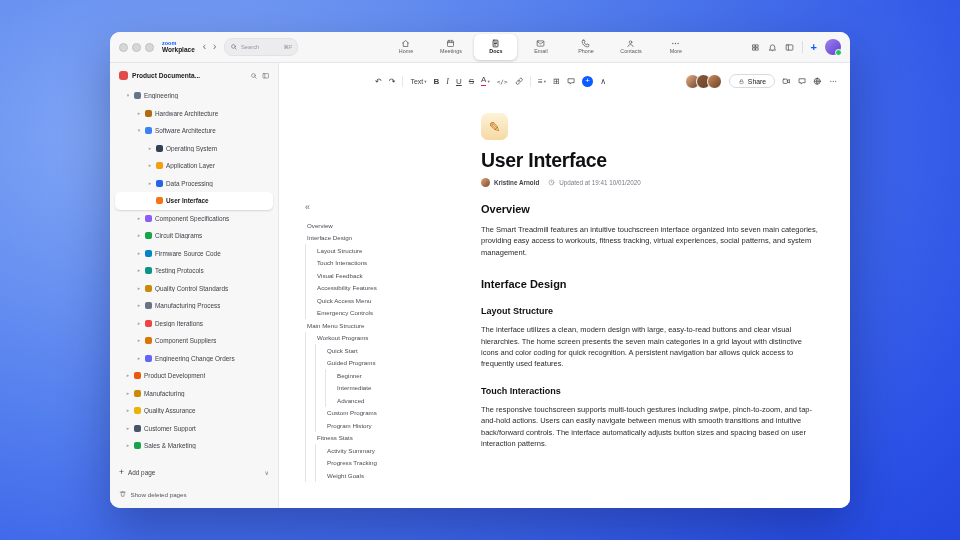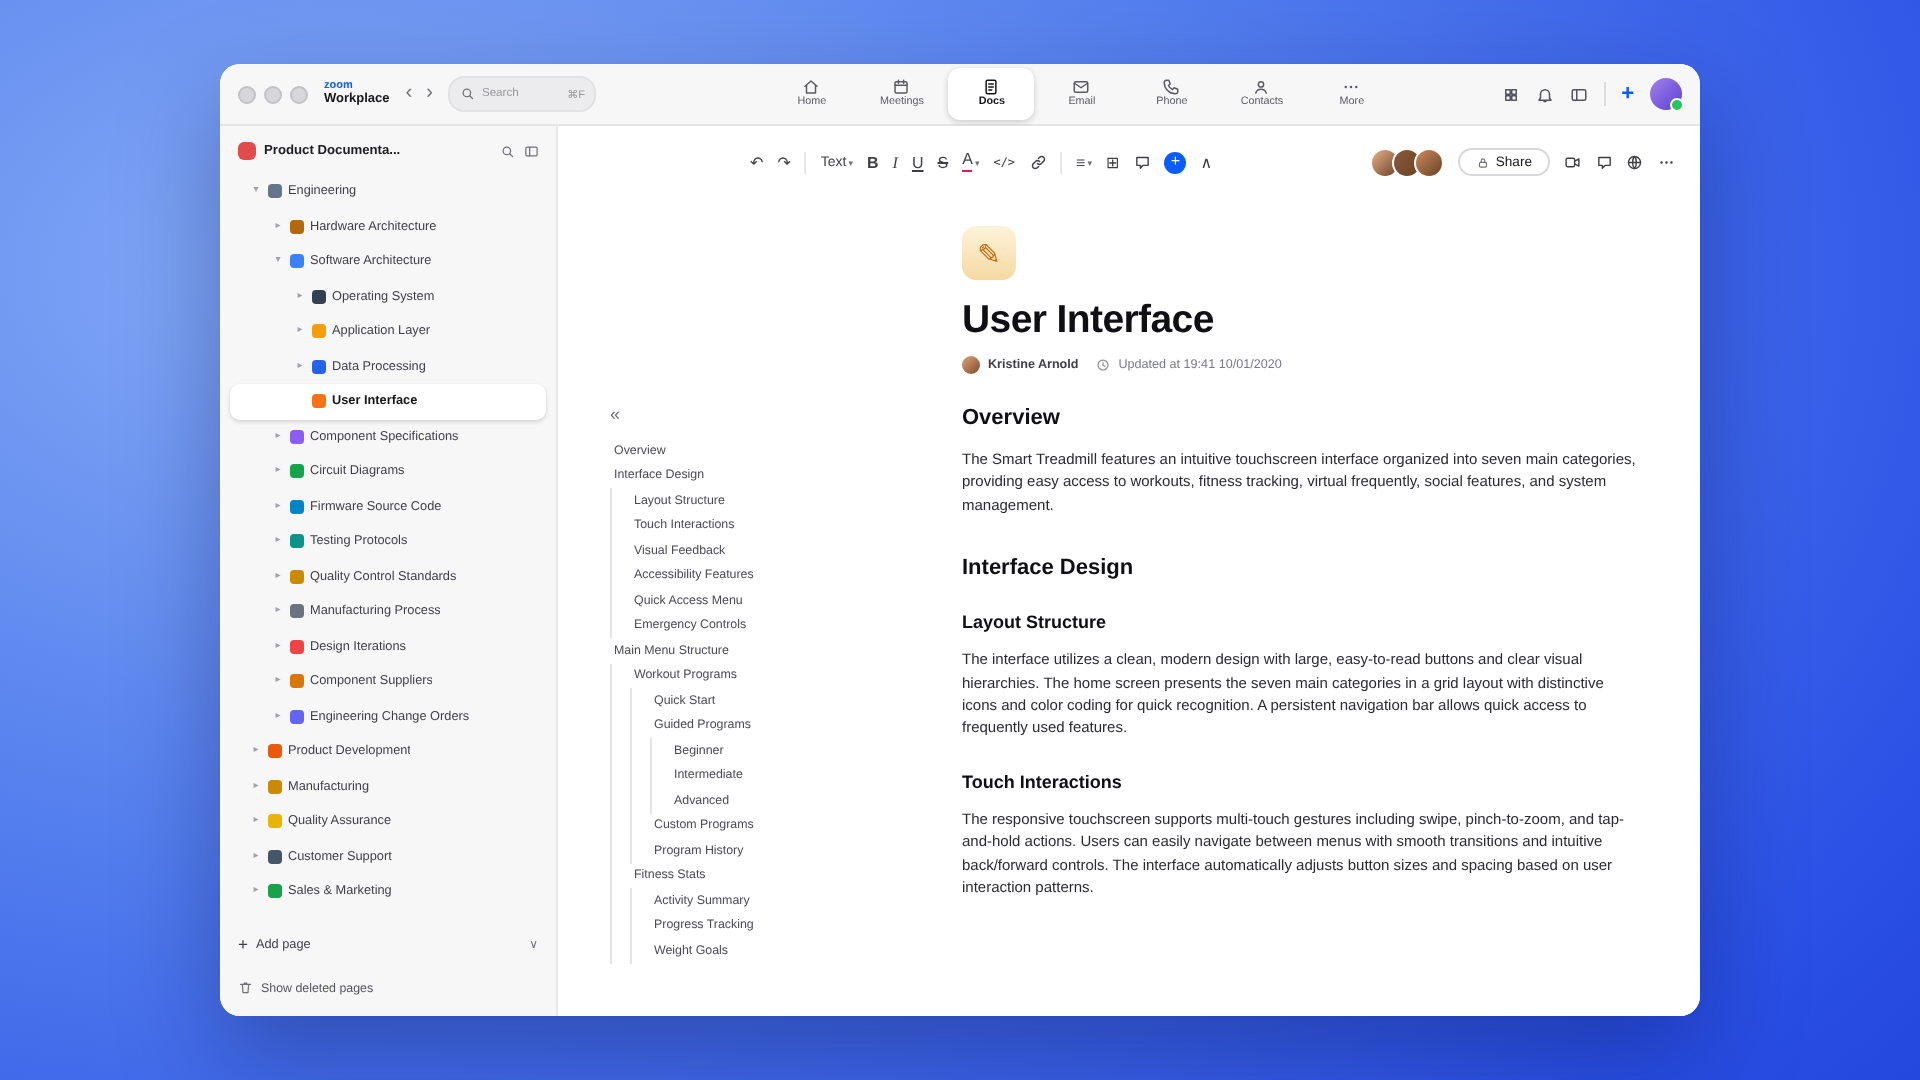--- a/index.html
+++ b/index.html
@@ -586,21 +586,21 @@
               <span class="m-ic">
                   <svg viewBox="0 0 24 24" fill="none" stroke="currentColor" stroke-width="2" stroke-linecap="round" stroke-linejoin="round">
                     <circle cx="12" cy="12" r="8.5"></circle>
                     <path d="M12 7.5v5l3 2"></path>
                   </svg>
                 </span>
               <span class="m-upd">Updated at 19:41 10/01/2020</span>
             </div>
             <div class="sections">
                 <h2>Overview</h2>
-                <p>The Smart Treadmill features an intuitive touchscreen interface organized into seven main categories, providing easy access to workouts, fitness tracking, virtual frequently, social features, and system management.</p>
+                <p>The Smart Treadmill features an intuitive touchscreen interface organized into seven main categories, providing easy access to workouts, fitness tracking, virtual experiences, social patterns, and system management.</p>
                 <h2>Interface Design</h2>
                 <h3>Layout Structure</h3>
                 <p>The interface utilizes a clean, modern design with large, easy-to-read buttons and clear visual hierarchies. The home screen presents the seven main categories in a grid layout with distinctive icons and color coding for quick recognition. A persistent navigation bar allows quick access to frequently used features.</p>
                 <h3>Touch Interactions</h3>
                 <p>The responsive touchscreen supports multi-touch gestures including swipe, pinch-to-zoom, and tap-and-hold actions. Users can easily navigate between menus with smooth transitions and intuitive back/forward controls. The interface automatically adjusts button sizes and spacing based on user interaction patterns.</p>
               </div>
           </article>
         </div>
       </section>
 

